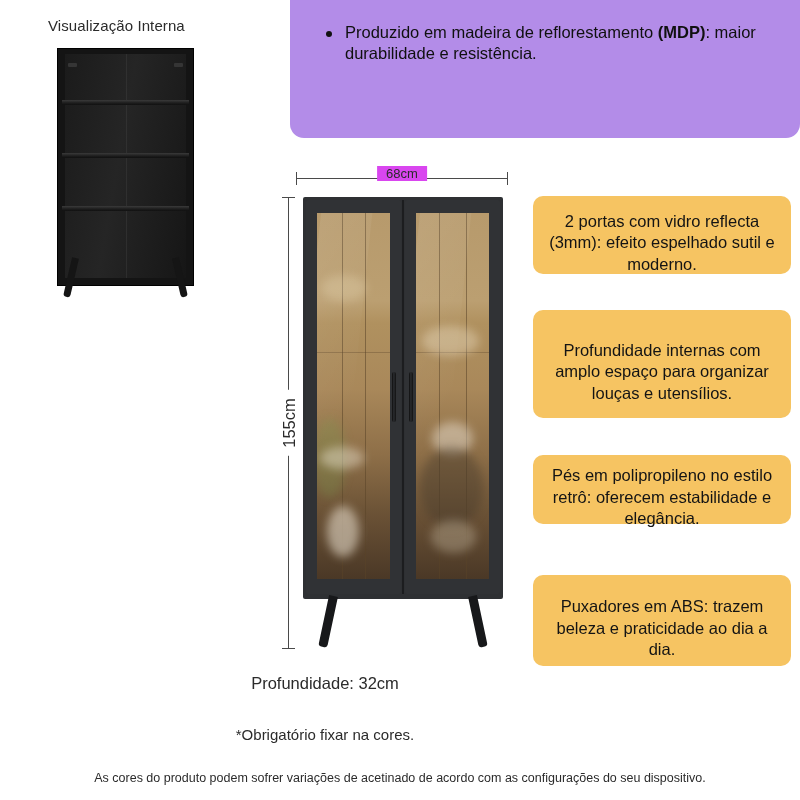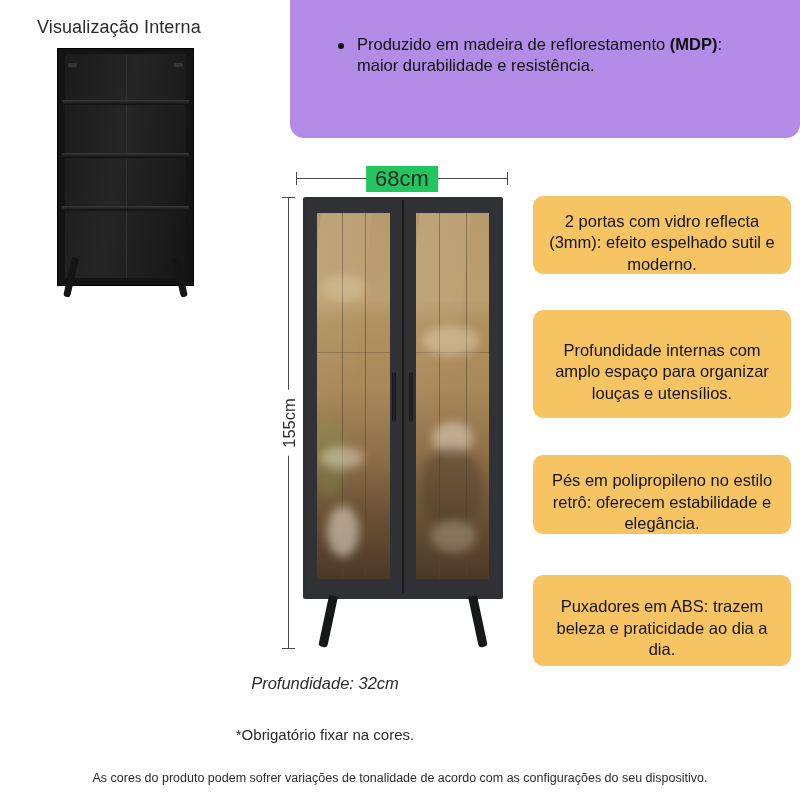--- a/index.html
+++ b/index.html
@@ -19,23 +19,23 @@
   
   #internal-view-section {
     position: absolute;
     left: 0px;
     top: 0px;
     width: 280px;
     height: 360px;
   }
   #internal-view-title {
     position: absolute;
-    left: 37px;
+    left: 48px;
     top: 17px;
-    font-size: 18px;
+    font-size: 15px;
     color: #2b2b2b;
     letter-spacing: 0.1px;
     white-space: nowrap;
   }
   #internal-cabinet {
     position: absolute;
     left: 57px;
     top: 48px;
     width: 137px;
     height: 250px;
@@ -98,21 +98,21 @@
     left: 290px;
     top: 0px;
     width: 510px;
     height: 138px;
     background: #b38ce8;
     border-radius: 0 0 14px 14px;
     box-sizing: border-box;
     padding: 18px 26px 12px 26px;
   }
   .purple-list {
-    margin: 16px;
+    margin: 4px;
     padding: 0;
     list-style: none;
   }
   .purple-item {
     display: flex;
     align-items: flex-start;
     margin-bottom: 16px;
   }
   .purple-item:last-child { margin-bottom: 0; }
   .purple-bullet {
@@ -154,23 +154,23 @@
     height: 13px;
     background: #4a4a4a;
   }
   #dim-width .tick.t-left  { left: 0; }
   #dim-width .tick.t-right { right: 0; }
   #dim-width-label {
     position: absolute;
     left: 50%;
     top: -4px;
     transform: translateX(-50%);
-    background: #22c55e;
+    background: #d946ef;
     padding: 0 9px;
-    font-size: 22px;
+    font-size: 13px;
     color: #2b2b2b;
     white-space: nowrap;
   }
 
   #dim-height {
     position: absolute;
     left: 282px;
     top: 197px;
     width: 14px;
     height: 452px;
@@ -318,33 +318,32 @@
   }
   .callout-text {
     font-size: 16.5px;
     line-height: 1.3;
     color: #141414;
     text-align: center;
     margin-top: 16px;
   }
   #callout-0 { top: 196px; height: 78px; }
   #callout-1 { top: 310px; height: 108px; }
-  #callout-2 { top: 455px; height: 79px; }
+  #callout-2 { top: 455px; height: 69px; }
   #callout-3 { top: 575px; height: 91px; }
 
   
   #depth-label {
     position: absolute;
     left: 0;
     top: 674px;
     width: 800px;
     text-align: center;
     font-size: 16.5px;
     color: #2b2b2b;
-    font-style: italic;
   }
   #depth-label .inner { display: inline-block; margin-left: -150px; }
 
   #wall-note {
     position: absolute;
     left: 0;
     top: 726px;
     width: 800px;
     text-align: center;
     font-size: 15px;
@@ -457,13 +456,13 @@
 <div class="callout" id="callout-3">
   <div class="callout-text">Puxadores em ABS: trazem beleza e praticidade ao dia a dia.</div>
 </div>
 
 <div id="depth-label">
   <span class="inner">Profundidade: 32cm</span>
 </div>
 <div id="wall-note">
   <span class="inner">*Obrigatório fixar na cores.</span>
 </div>
-<div id="color-disclaimer">As cores do produto podem sofrer variações de tonalidade de acordo com as configurações do seu dispositivo.</div>
+<div id="color-disclaimer">As cores do produto podem sofrer variações de acetinado de acordo com as configurações do seu dispositivo.</div>
 
 </body></html>

